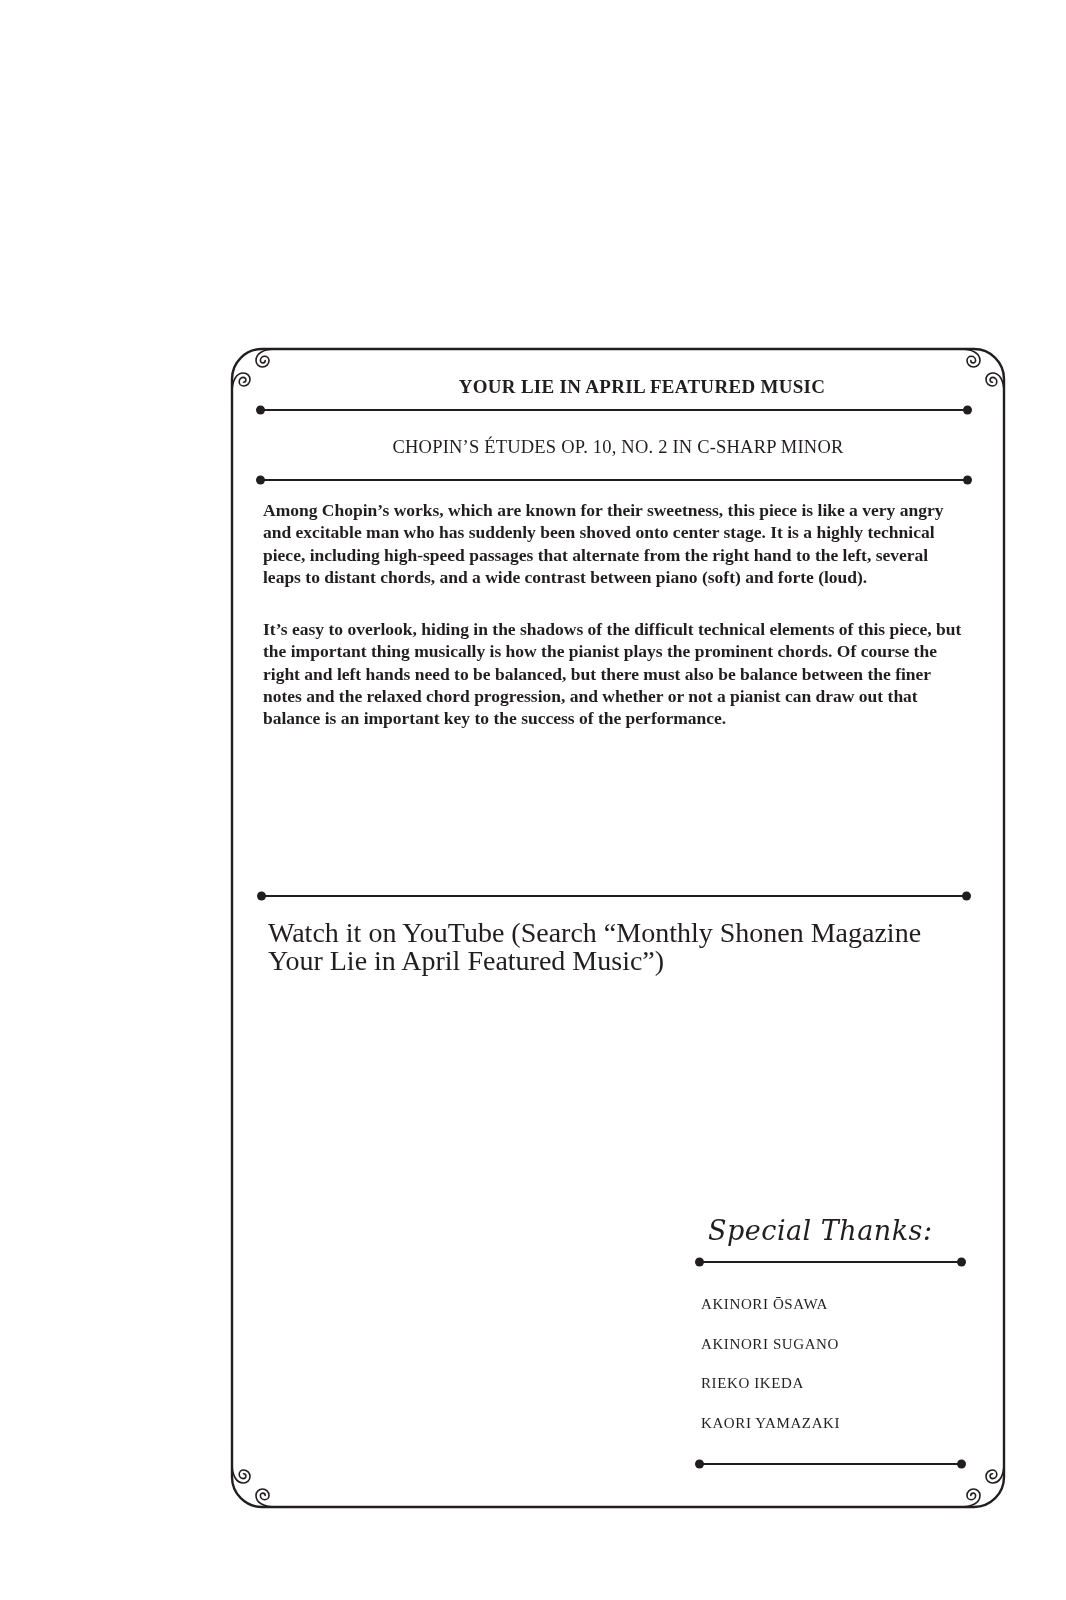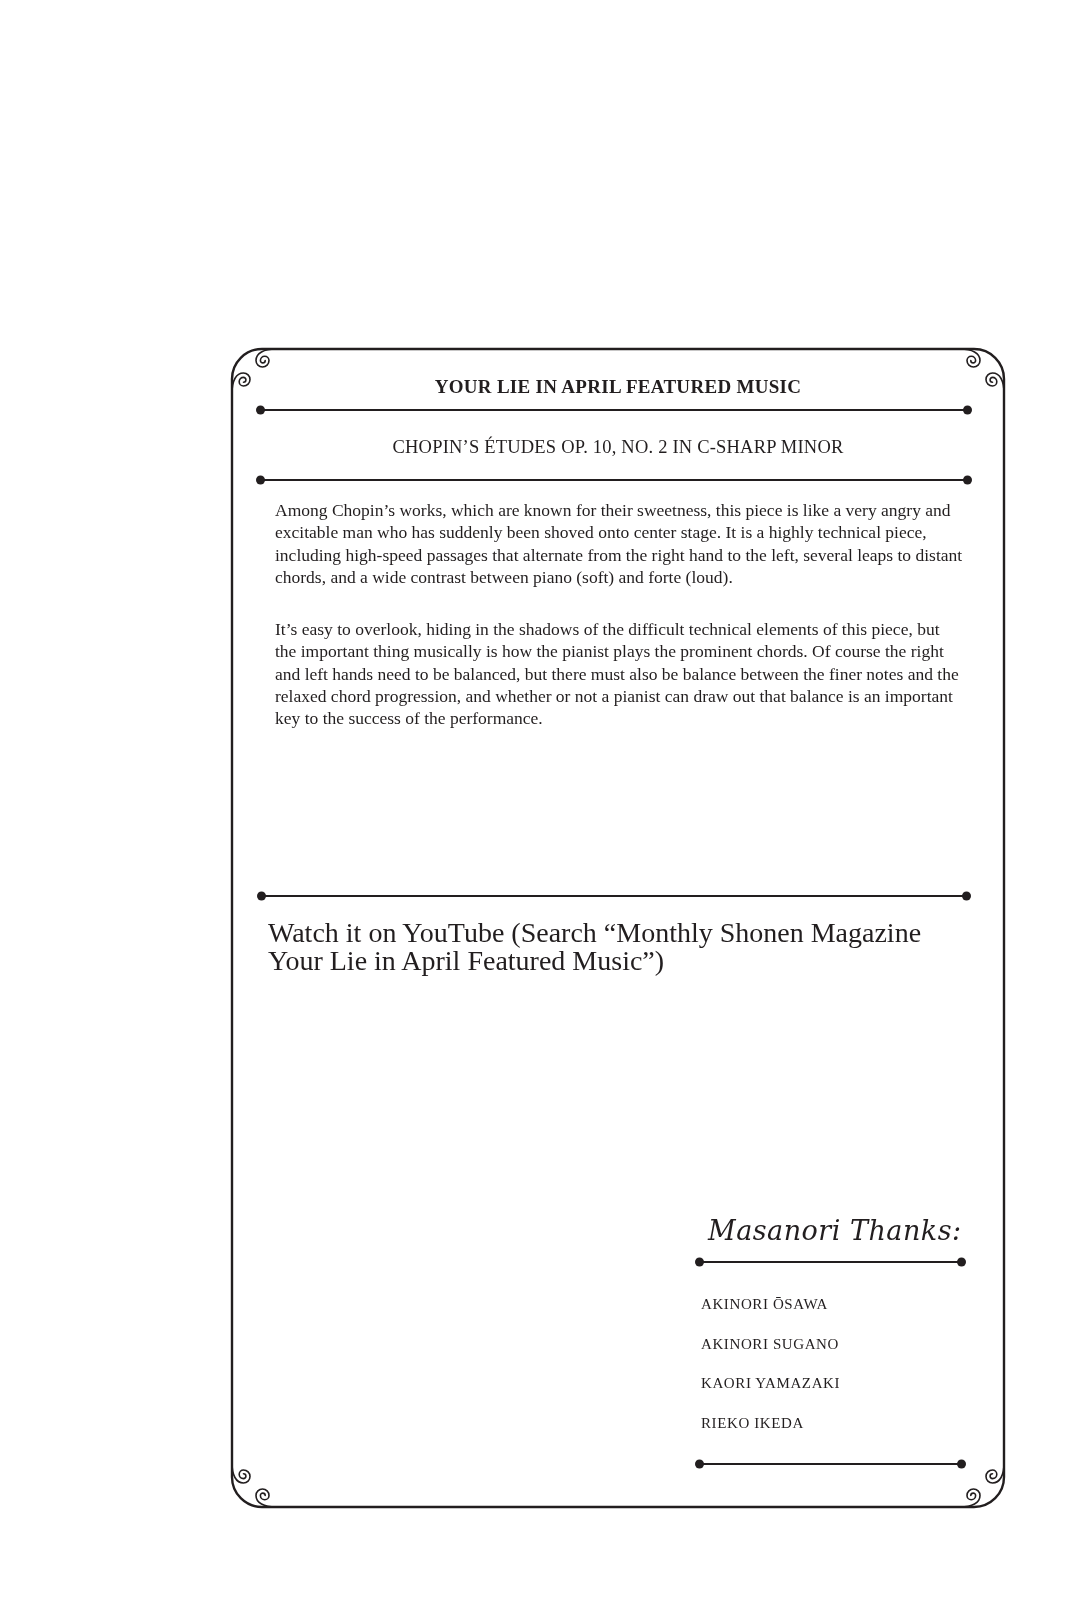--- a/index.html
+++ b/index.html
@@ -17,20 +17,21 @@
   .frame-svg rect,.frame-svg path{
     fill:none;stroke:#221e1f;stroke-linecap:round;
   }
   .frame-svg rect{stroke-width:2.4;}
   .frame-svg path{stroke-width:1.6;}
 
   .page-title{
     position:absolute;left:0;top:27px;width:100%;
     text-align:center;font-weight:bold;font-size:19px;line-height:26px;
     letter-spacing:0.3px;
+    padding-left:24px;
   }
   .page-subtitle{
     position:absolute;left:0;top:87px;width:100%;
     text-align:center;font-size:18.5px;line-height:26px;
     letter-spacing:0.2px;
   }
   .divider{
     position:absolute;height:2px;background:#221e1f;
   }
   .divider::before,.divider::after{
@@ -42,21 +43,21 @@
   .divider-1{left:29px;top:62px;width:710px;}
   .divider-2{left:29px;top:132px;width:710px;}
   .divider-3{left:30px;top:548px;width:708px;}
   .divider-4{left:468px;top:914px;width:265px;}
   .divider-5{left:468px;top:1116px;width:265px;}
 
   .body-block{
     position:absolute;left:33px;top:152px;width:700px;
     font-size:17.5px;line-height:22.3px;
   }
-  .body-block p{margin:0 0 30px 12px;}
+  .body-block p{margin:0 0 30px 0;font-weight:bold;}
   .youtube-note{
     position:absolute;left:38px;top:572px;width:660px;
     font-size:28px;line-height:28px;
   }
   .special-thanks-heading{
     position:absolute;left:478px;top:868px;width:255px;
     font-family:"DejaVu Serif", serif;font-style:italic;
     font-size:27px;line-height:32px;letter-spacing:0.5px;
   }
   .names-list{
@@ -95,26 +96,26 @@
 
   <div class="body-block">
     <p>Among Chopin’s works, which are known for their sweetness, this piece is like a very angry and excitable man who has suddenly been shoved onto center stage. It is a highly technical piece, including high-speed passages that alternate from the right hand to the left, several leaps to distant chords, and a wide contrast between piano (soft) and forte (loud).</p>
     <p>It’s easy to overlook, hiding in the shadows of the difficult technical elements of this piece, but the important thing musically is how the pianist plays the prominent chords. Of course the right and left hands need to be balanced, but there must also be balance between the finer notes and the relaxed chord progression, and whether or not a pianist can draw out that balance is an important key to the success of the performance.</p>
   </div>
 
   <div class="divider divider-3"></div>
 
   <div class="youtube-note">Watch it on YouTube (Search “Monthly Shonen Magazine Your Lie in April Featured Music”)</div>
 
-  <div class="special-thanks-heading">Masanori Thanks:</div>
+  <div class="special-thanks-heading">Special Thanks:</div>
 
   <div class="divider divider-4"></div>
 
   <div class="names-list">
     <div class="name-item">AKINORI ŌSAWA</div>
     <div class="name-item">AKINORI SUGANO</div>
+    <div class="name-item">RIEKO IKEDA</div>
     <div class="name-item">KAORI YAMAZAKI</div>
-    <div class="name-item">RIEKO IKEDA</div>
   </div>
 
   <div class="divider divider-5"></div>
 
 </div>
 
 </body></html>

